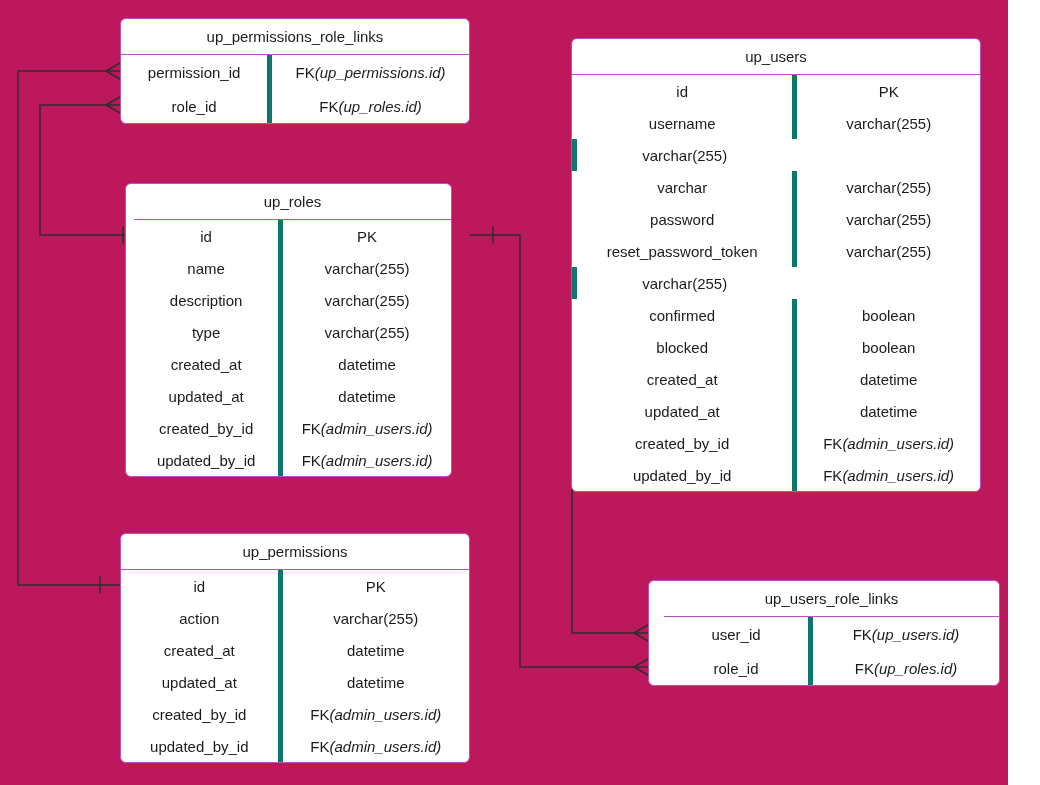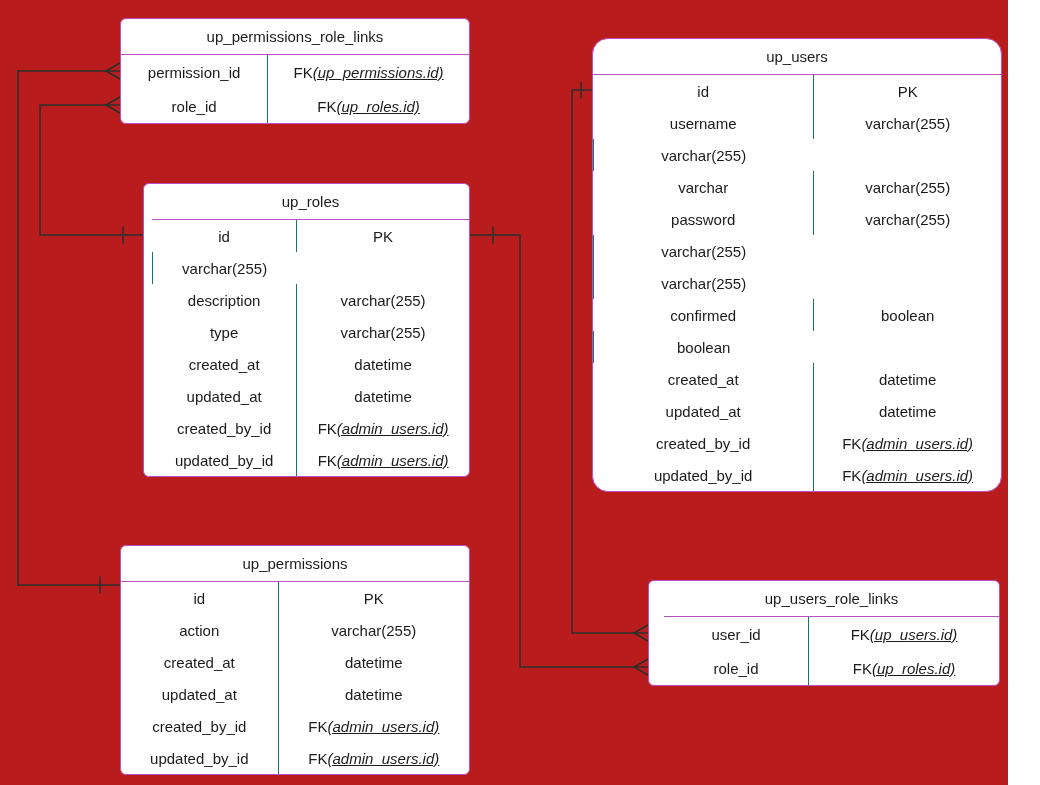--- a/index.html
+++ b/index.html
@@ -5,21 +5,21 @@
   * { margin: 0; padding: 0; box-sizing: border-box; }
   html, body { background: #ffffff; }
   body {
     font-family: "Liberation Sans", sans-serif;
     color: #1b1b1b;
   }
   .canvas {
     position: relative;
     width: 1008px;
     height: 785px;
-    background: #b91c1c;
+    background: #be185d;
     overflow: hidden;
   }
   svg.connectors {
     position: absolute;
     left: 0; top: 0;
     z-index: 0;
   }
   .etable {
     position: absolute;
     z-index: 1;
@@ -42,22 +42,22 @@
     font-size: 15px;
     white-space: nowrap;
   }
   .cell {
     height: 100%;
     display: flex;
     align-items: center;
     justify-content: center;
     padding: 0 4px;
   }
-  .cell.type { border-left: 1px solid #0f766e; }
-  .cell.type i { font-style: italic; text-decoration: underline; }
+  .cell.type { border-left: 5px solid #0f766e; }
+  .cell.type i { font-style: italic; }
   
   .t1 .trow { grid-template-columns: 42% 58%; height: 34px; }
   .t2 .trow { grid-template-columns: 45.5% 54.5%; height: 32px; }
   .t3 .trow { grid-template-columns: 45% 55%; height: 32px; }
   .t4 .trow { grid-template-columns: 54% 46%; height: 32px; }
   .t5 .trow { grid-template-columns: 43% 57%; height: 34px; }
 </style>
 </head>
 <body>
 
@@ -100,28 +100,29 @@
           <div class="cell name">permission_id</div>
           <div class="cell type">FK <i>(up_permissions.id)</i></div>
         </div>
         <div class="trow">
           <div class="cell name">role_id</div>
           <div class="cell type">FK <i>(up_roles.id)</i></div>
         </div>
       </div>
   </div>
 
-  <div class="etable t2" style="left:143px; top:183px; width:327px;padding-left:8px;">
+  <div class="etable t2" style="left:125px; top:183px; width:327px;padding-left:8px;">
     <div class="thead">up_roles</div>
     <div class="tbody">
         <div class="trow">
           <div class="cell name">id</div>
           <div class="cell type">PK</div>
         </div>
         <div class="trow">
+          <div class="cell name">name</div>
           <div class="cell type">varchar(255)</div>
         </div>
         <div class="trow">
           <div class="cell name">description</div>
           <div class="cell type">varchar(255)</div>
         </div>
         <div class="trow">
           <div class="cell name">type</div>
           <div class="cell type">varchar(255)</div>
         </div>
@@ -137,21 +138,21 @@
           <div class="cell name">created_by_id</div>
           <div class="cell type">FK <i>(admin_users.id)</i></div>
         </div>
         <div class="trow">
           <div class="cell name">updated_by_id</div>
           <div class="cell type">FK <i>(admin_users.id)</i></div>
         </div>
       </div>
   </div>
 
-  <div class="etable t3" style="left:120px; top:533px; width:350px;margin-top:12px;">
+  <div class="etable t3" style="left:120px; top:533px; width:350px;">
     <div class="thead">up_permissions</div>
     <div class="tbody">
         <div class="trow">
           <div class="cell name">id</div>
           <div class="cell type">PK</div>
         </div>
         <div class="trow">
           <div class="cell name">action</div>
           <div class="cell type">varchar(255)</div>
         </div>
@@ -167,21 +168,21 @@
           <div class="cell name">created_by_id</div>
           <div class="cell type">FK <i>(admin_users.id)</i></div>
         </div>
         <div class="trow">
           <div class="cell name">updated_by_id</div>
           <div class="cell type">FK <i>(admin_users.id)</i></div>
         </div>
       </div>
   </div>
 
-  <div class="etable t4" style="left:592px; top:38px; width:410px;border-radius:16px;">
+  <div class="etable t4" style="left:571px; top:38px; width:410px;">
     <div class="thead">up_users</div>
     <div class="tbody">
         <div class="trow">
           <div class="cell name">id</div>
           <div class="cell type">PK</div>
         </div>
         <div class="trow">
           <div class="cell name">username</div>
           <div class="cell type">varchar(255)</div>
         </div>
@@ -190,30 +191,32 @@
         </div>
         <div class="trow">
           <div class="cell name">varchar</div>
           <div class="cell type">varchar(255)</div>
         </div>
         <div class="trow">
           <div class="cell name">password</div>
           <div class="cell type">varchar(255)</div>
         </div>
         <div class="trow">
+          <div class="cell name">reset_password_token</div>
           <div class="cell type">varchar(255)</div>
         </div>
         <div class="trow">
           <div class="cell type">varchar(255)</div>
         </div>
         <div class="trow">
           <div class="cell name">confirmed</div>
           <div class="cell type">boolean</div>
         </div>
         <div class="trow">
+          <div class="cell name">blocked</div>
           <div class="cell type">boolean</div>
         </div>
         <div class="trow">
           <div class="cell name">created_at</div>
           <div class="cell type">datetime</div>
         </div>
         <div class="trow">
           <div class="cell name">updated_at</div>
           <div class="cell type">datetime</div>
         </div>

